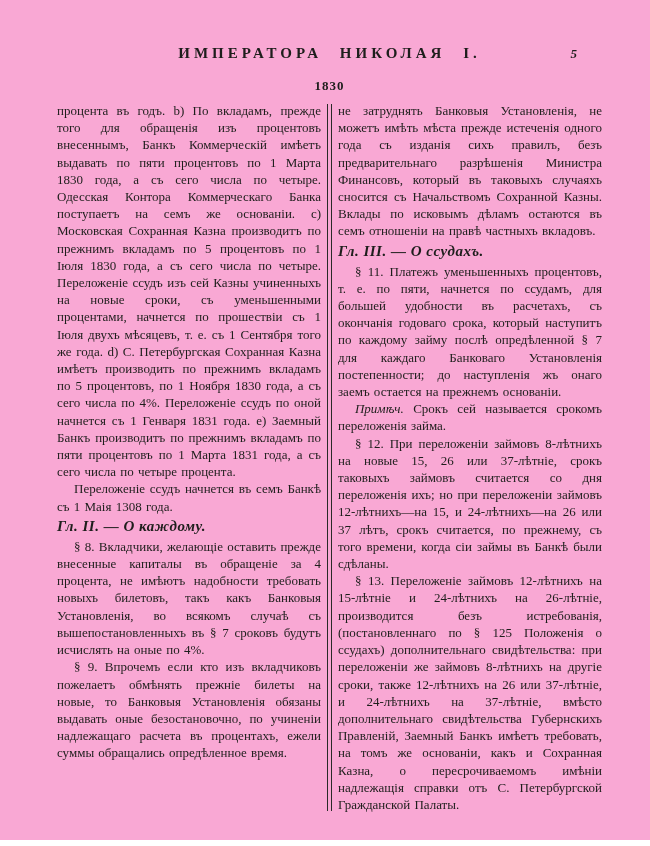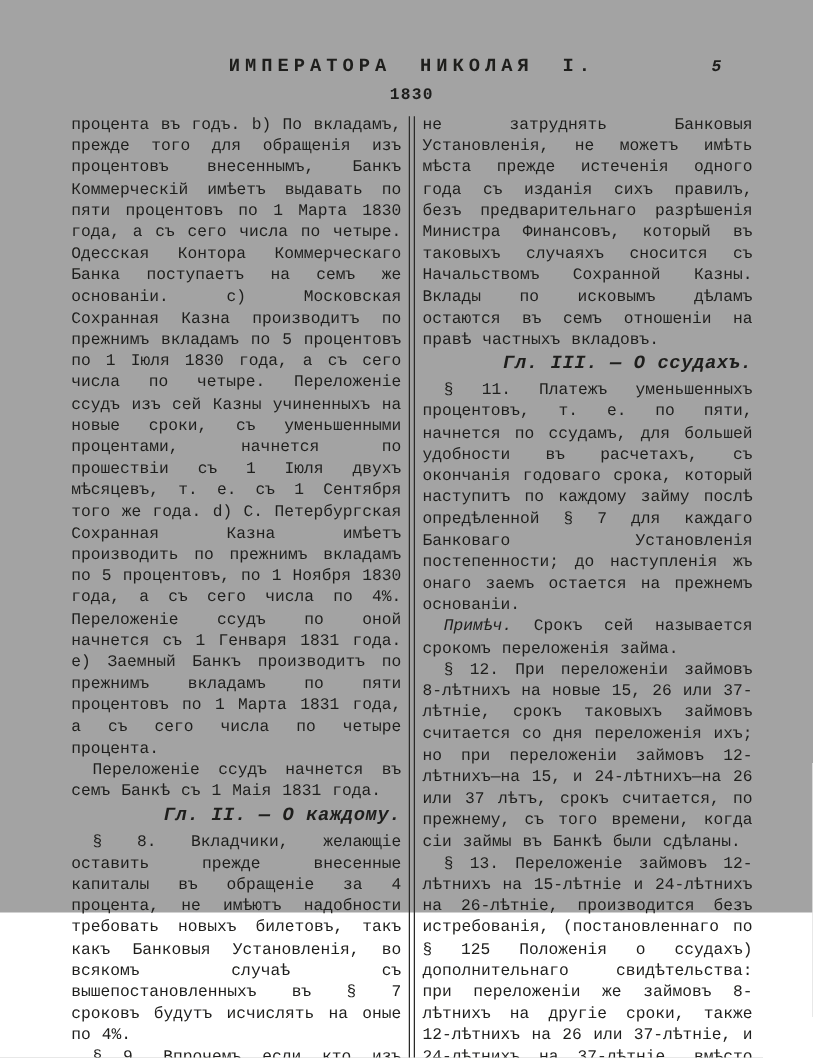--- a/index.html
+++ b/index.html
@@ -1,22 +1,22 @@
 <!DOCTYPE html>
 <html lang="ru"><head>
 <meta charset="utf-8">
 <style>
   html, body { margin: 0; padding: 0; background: #ffffff; }
   body { width: 650px; height: 846px; overflow: hidden; }
   .page {
     position: relative;
-    width: 650px; height: 730px;
-    background: #a3a3a3;
+    width: 650px; height: 840px;
+    background: #f9a8d4;
     color: #1e1e1c;
-    font-family: Liberation Mono, monospace;
+    font-family: Liberation Serif, serif;
     box-sizing: border-box;
     padding: 44px 48px 0 57px;
   }
   .title-row { position: relative; text-align: center; height: 22px; }
   .title {
     display: inline-block;
     margin: 0;
     font-size: 15px;
     font-weight: bold;
     letter-spacing: 4px;
@@ -28,21 +28,21 @@
     right: 25px; top: 2px;
     font-size: 13px;
     font-style: italic;
     font-weight: bold;
   }
   .year {
     text-align: center;
     font-size: 13px;
     font-weight: bold;
     letter-spacing: 1px;
-    margin-top: 2px;
+    margin-top: 12px;
     margin-bottom: 8px;
   }
   .columns { display: flex; align-items: stretch; }
   .column { width: 265px; }
   .column.left { }
   .column.right { }
   .divider {
     width: 3px;
     margin: 2px 6px 2px 6px;
     border-left: 1.6px solid #2a2a28;
@@ -56,41 +56,41 @@
     text-align: justify;
     word-spacing: 1px;
   }
   p.indent { text-indent: 17px; }
   h2.chapter {
     margin: 2px 0 3px 0;
     font-size: 15px;
     line-height: 18px;
     font-weight: bold;
     font-style: italic;
-    text-align: right;
+    text-align: left;
     letter-spacing: 0.5px;
   }
   .italic { font-style: italic; margin-top: 33px; }
 </style>
 </head>
 <body>
 
 <div class="page">
 
   <div class="title-row">
     <h1 class="title">ИМПЕРАТОРА НИКОЛАЯ I.</h1>
     <span class="page-number">5</span>
   </div>
   <div class="year">1830</div>
 
   <div class="columns">
 
     <div class="column left">
       <p class="body">процента въ годъ. b) По вкладамъ, прежде того для обращенія изъ процентовъ внесеннымъ, Банкъ Коммерческій имѣетъ выдавать по пяти процентовъ по 1 Марта 1830 года, а съ сего числа по четыре. Одесская Контора Коммерческаго Банка поступаетъ на семъ же основаніи. c) Московская Сохранная Казна производитъ по прежнимъ вкладамъ по 5 процентовъ по 1 Іюля 1830 года, а съ сего числа по четыре. Переложеніе ссудъ изъ сей Казны учиненныхъ на новые сроки, съ уменьшенными процентами, начнется по прошествіи съ 1 Іюля двухъ мѣсяцевъ, т. е. съ 1 Сентября того же года. d) С. Петербургская Сохранная Казна имѣетъ производить по прежнимъ вкладамъ по 5 процентовъ, по 1 Ноября 1830 года, а съ сего числа по 4%. Переложеніе ссудъ по оной начнется съ 1 Генваря 1831 года. е) Заемный Банкъ производитъ по прежнимъ вкладамъ по пяти процентовъ по 1 Марта 1831 года, а съ сего числа по четыре процента.</p>
-      <p class="body indent">Переложеніе ссудъ начнется въ семъ Банкѣ съ 1 Маія 1831 года.</p>
+      <p class="body indent">Переложеніе ссудъ начнется въ семъ Банкѣ съ 1 Маія 1308 года.</p>
       <h2 class="chapter">Гл. II. — О каждому.</h2>
       <p class="body indent">§ 8. Вкладчики, желающіе оставить прежде внесенные капиталы въ обращеніе за 4 процента, не имѣютъ надобности требовать новыхъ билетовъ, такъ какъ Банковыя Установленія, во всякомъ случаѣ съ вышепостановленныхъ въ § 7 сроковъ будутъ исчислять на оные по 4%.</p>
       <p class="body indent">§ 9. Впрочемъ если кто изъ вкладчиковъ пожелаетъ обмѣнять прежніе билеты на новые, то Банковыя Установленія обязаны выдавать оные безостановочно, по учиненіи надлежащаго расчета въ процентахъ, ежели суммы обращались опредѣленное время.</p>
 
     </div>
 
     <div class="divider"></div>
 
     <div class="column right">
       <p class="body">не затруднять Банковыя Установленія, не можетъ имѣть мѣста прежде истеченія одного года съ изданія сихъ правилъ, безъ предварительнаго разрѣшенія Министра Финансовъ, который въ таковыхъ случаяхъ сносится съ Начальствомъ Сохранной Казны. Вклады по исковымъ дѣламъ остаются въ семъ отношеніи на правѣ частныхъ вкладовъ.</p>

